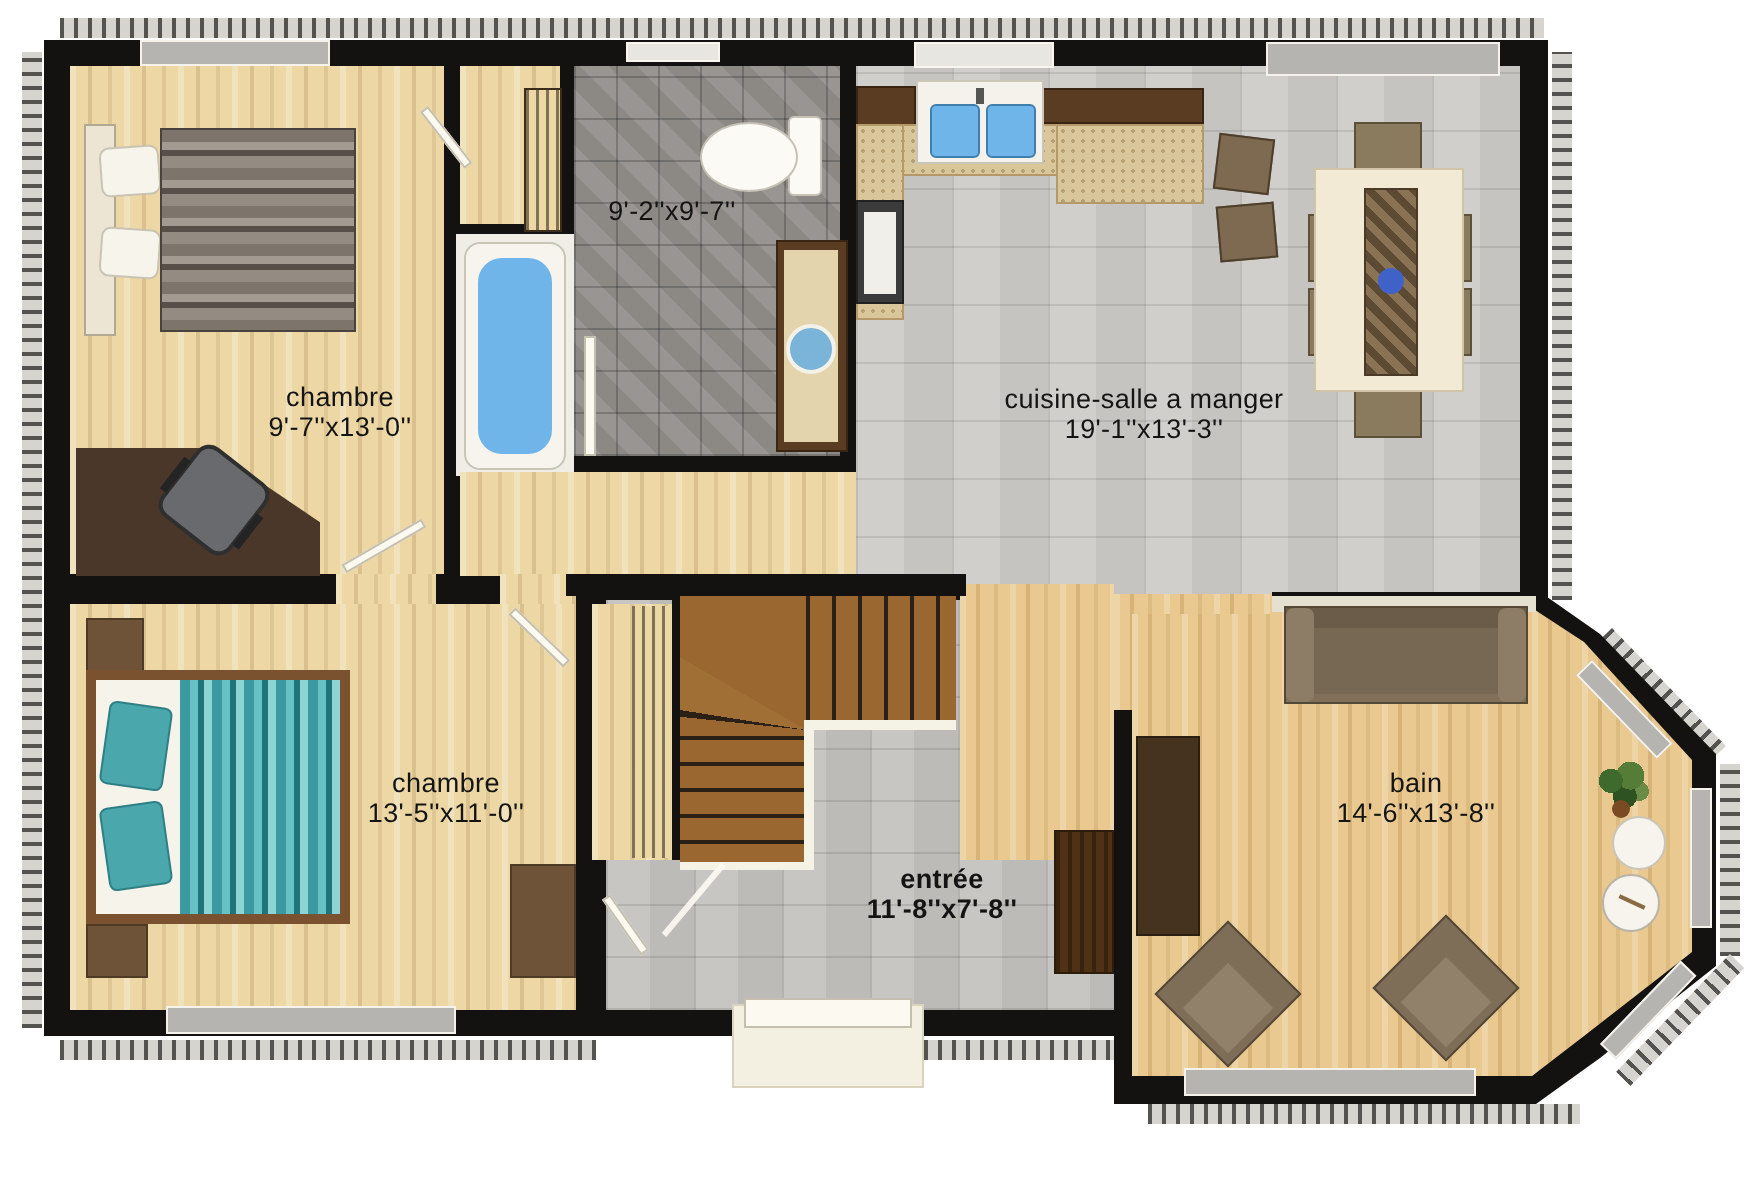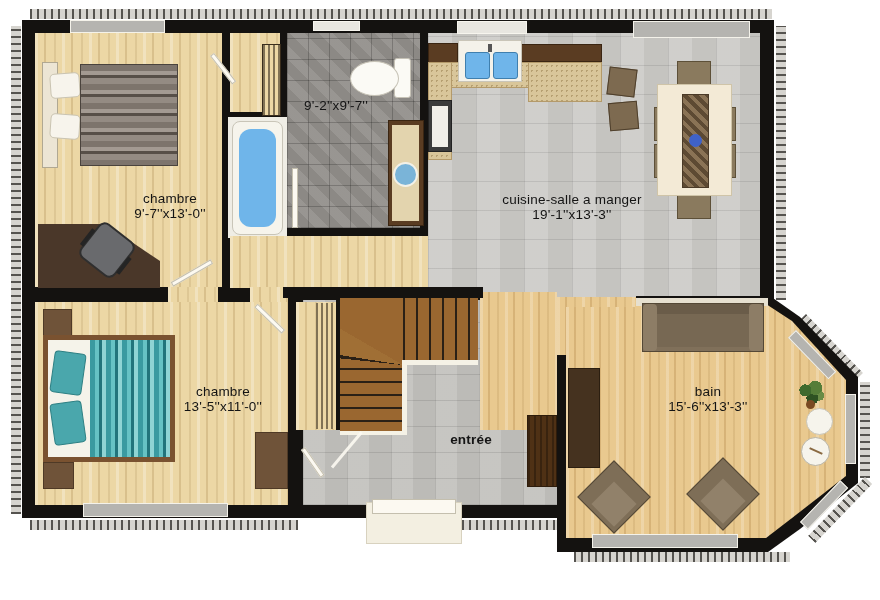--- a/index.html
+++ b/index.html
@@ -220,19 +220,20 @@
   <div class="abs label" style="left:472px;top:192px;width:200px;">
     <div>cuisine-salle a manger</div>
     <div>19'-1''x13'-3''</div>
   </div>
   <div class="abs label" style="left:133px;top:384px;width:180px;">
     <div>chambre</div>
     <div>13'-5''x11'-0''</div>
   </div>
   <div class="abs label" style="left:381px;top:432px;width:180px;font-weight:bold;">
     <div>entrée</div>
+    <div>11'-8''x7'-8''</div>
   </div>
   <div class="abs label" style="left:618px;top:384px;width:180px;">
     <div>bain</div>
-    <div>15'-6''x13'-3''</div>
+    <div>14'-6''x13'-8''</div>
   </div>
 
 </div>
 
 </body></html>

